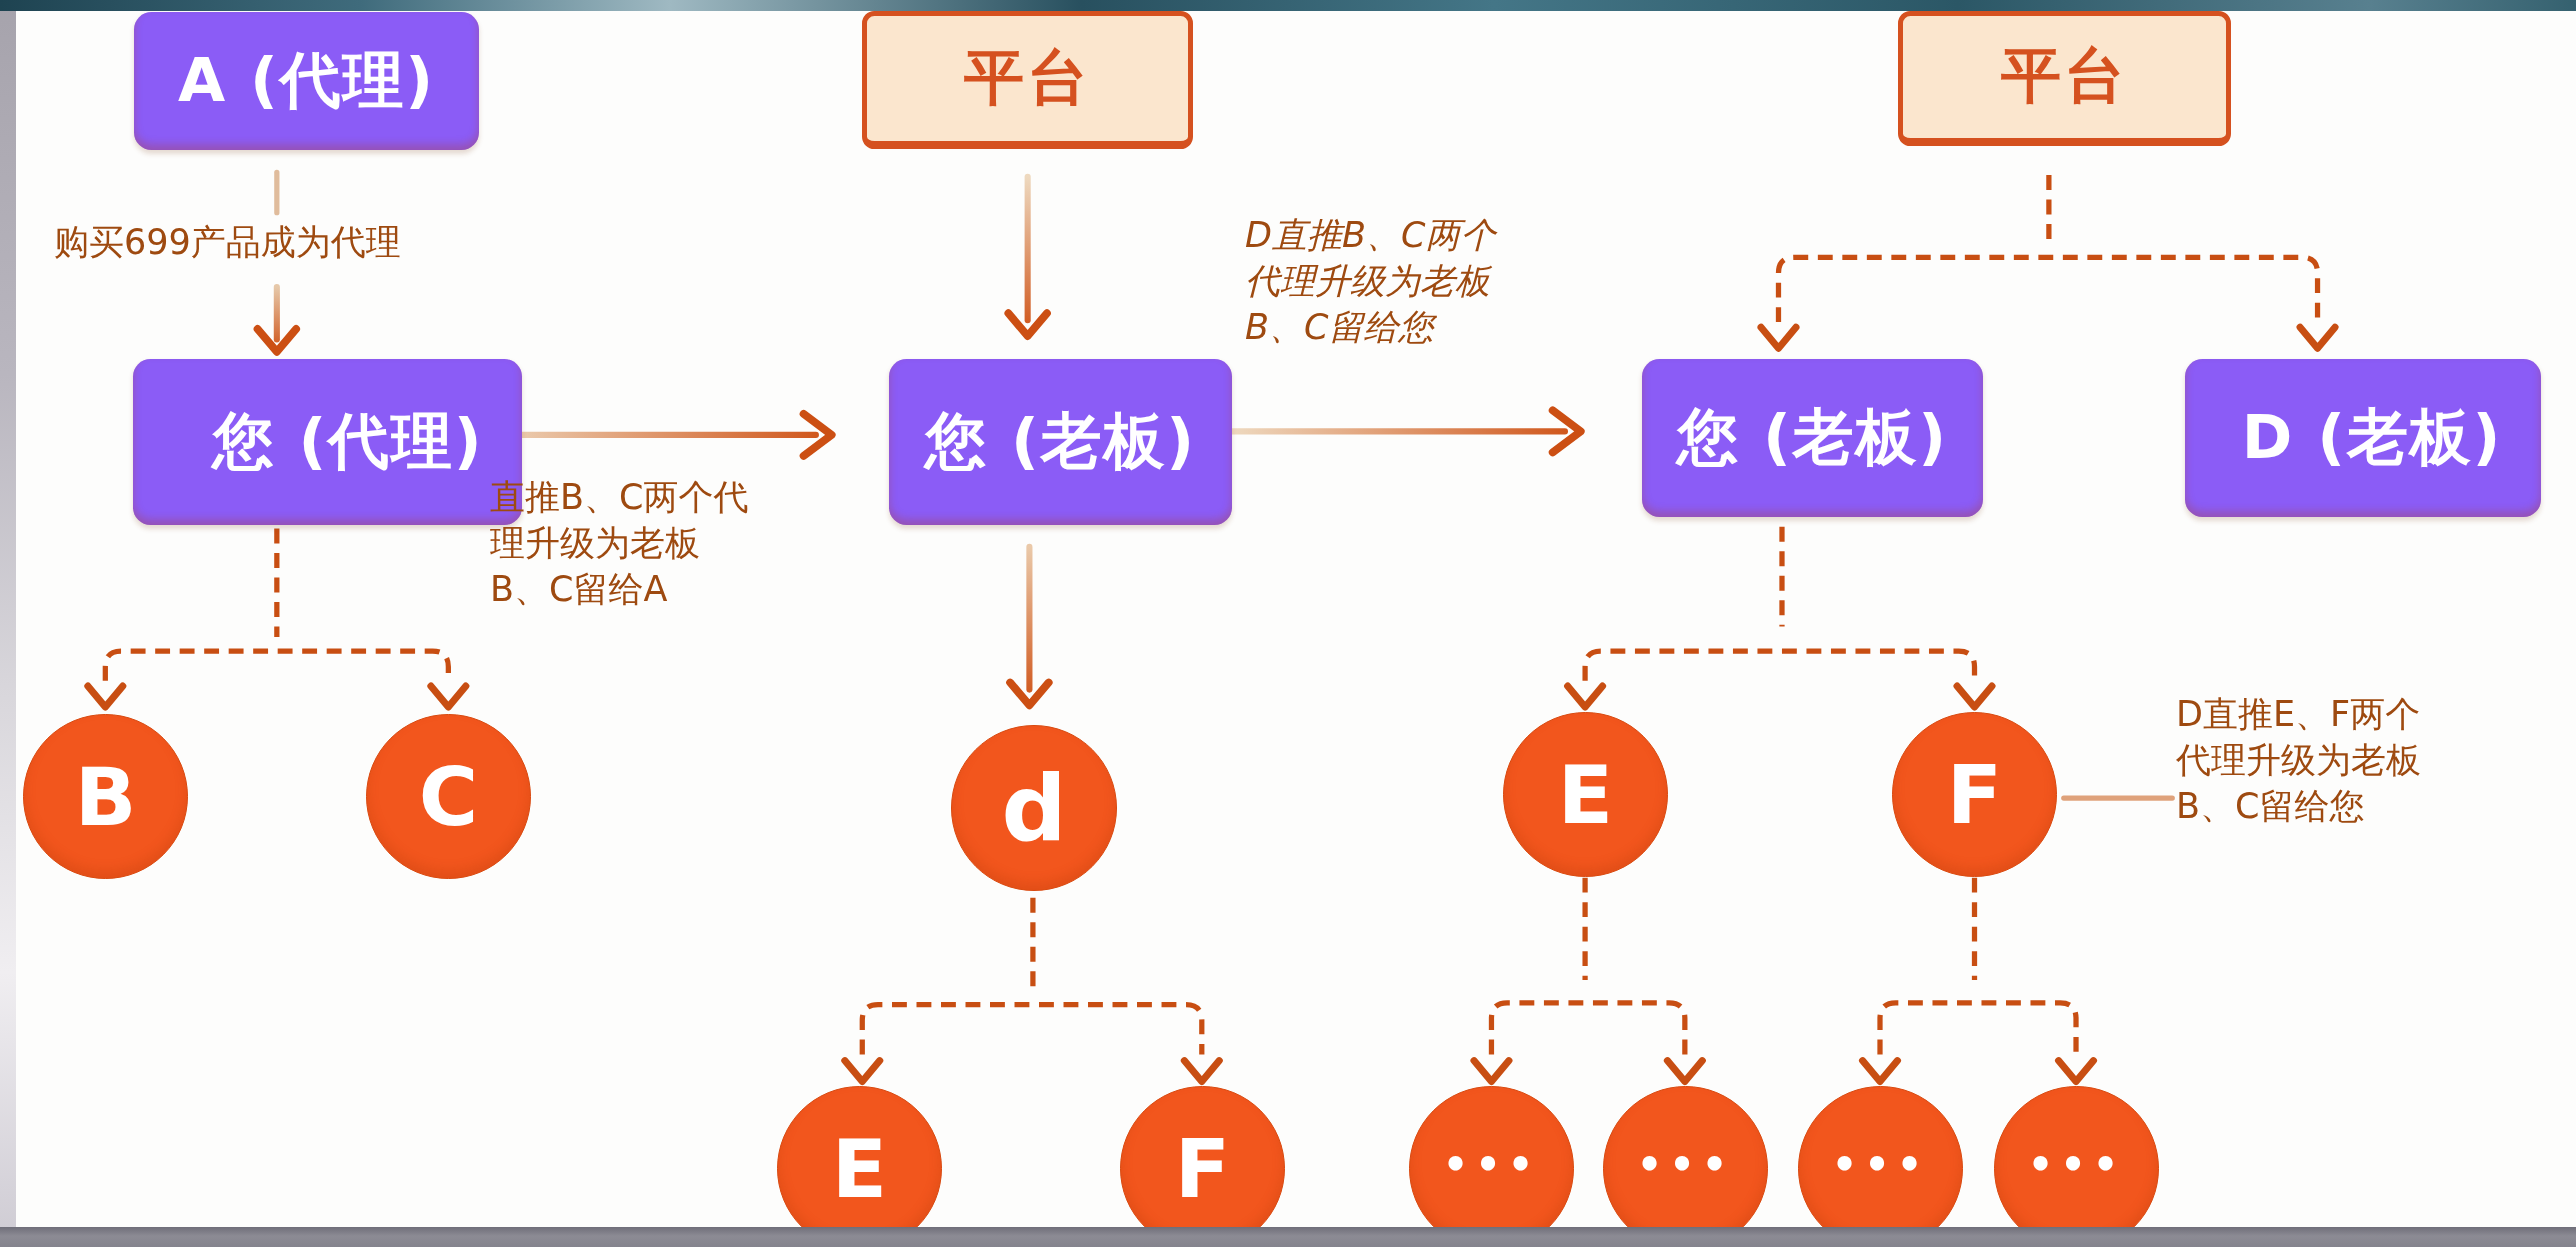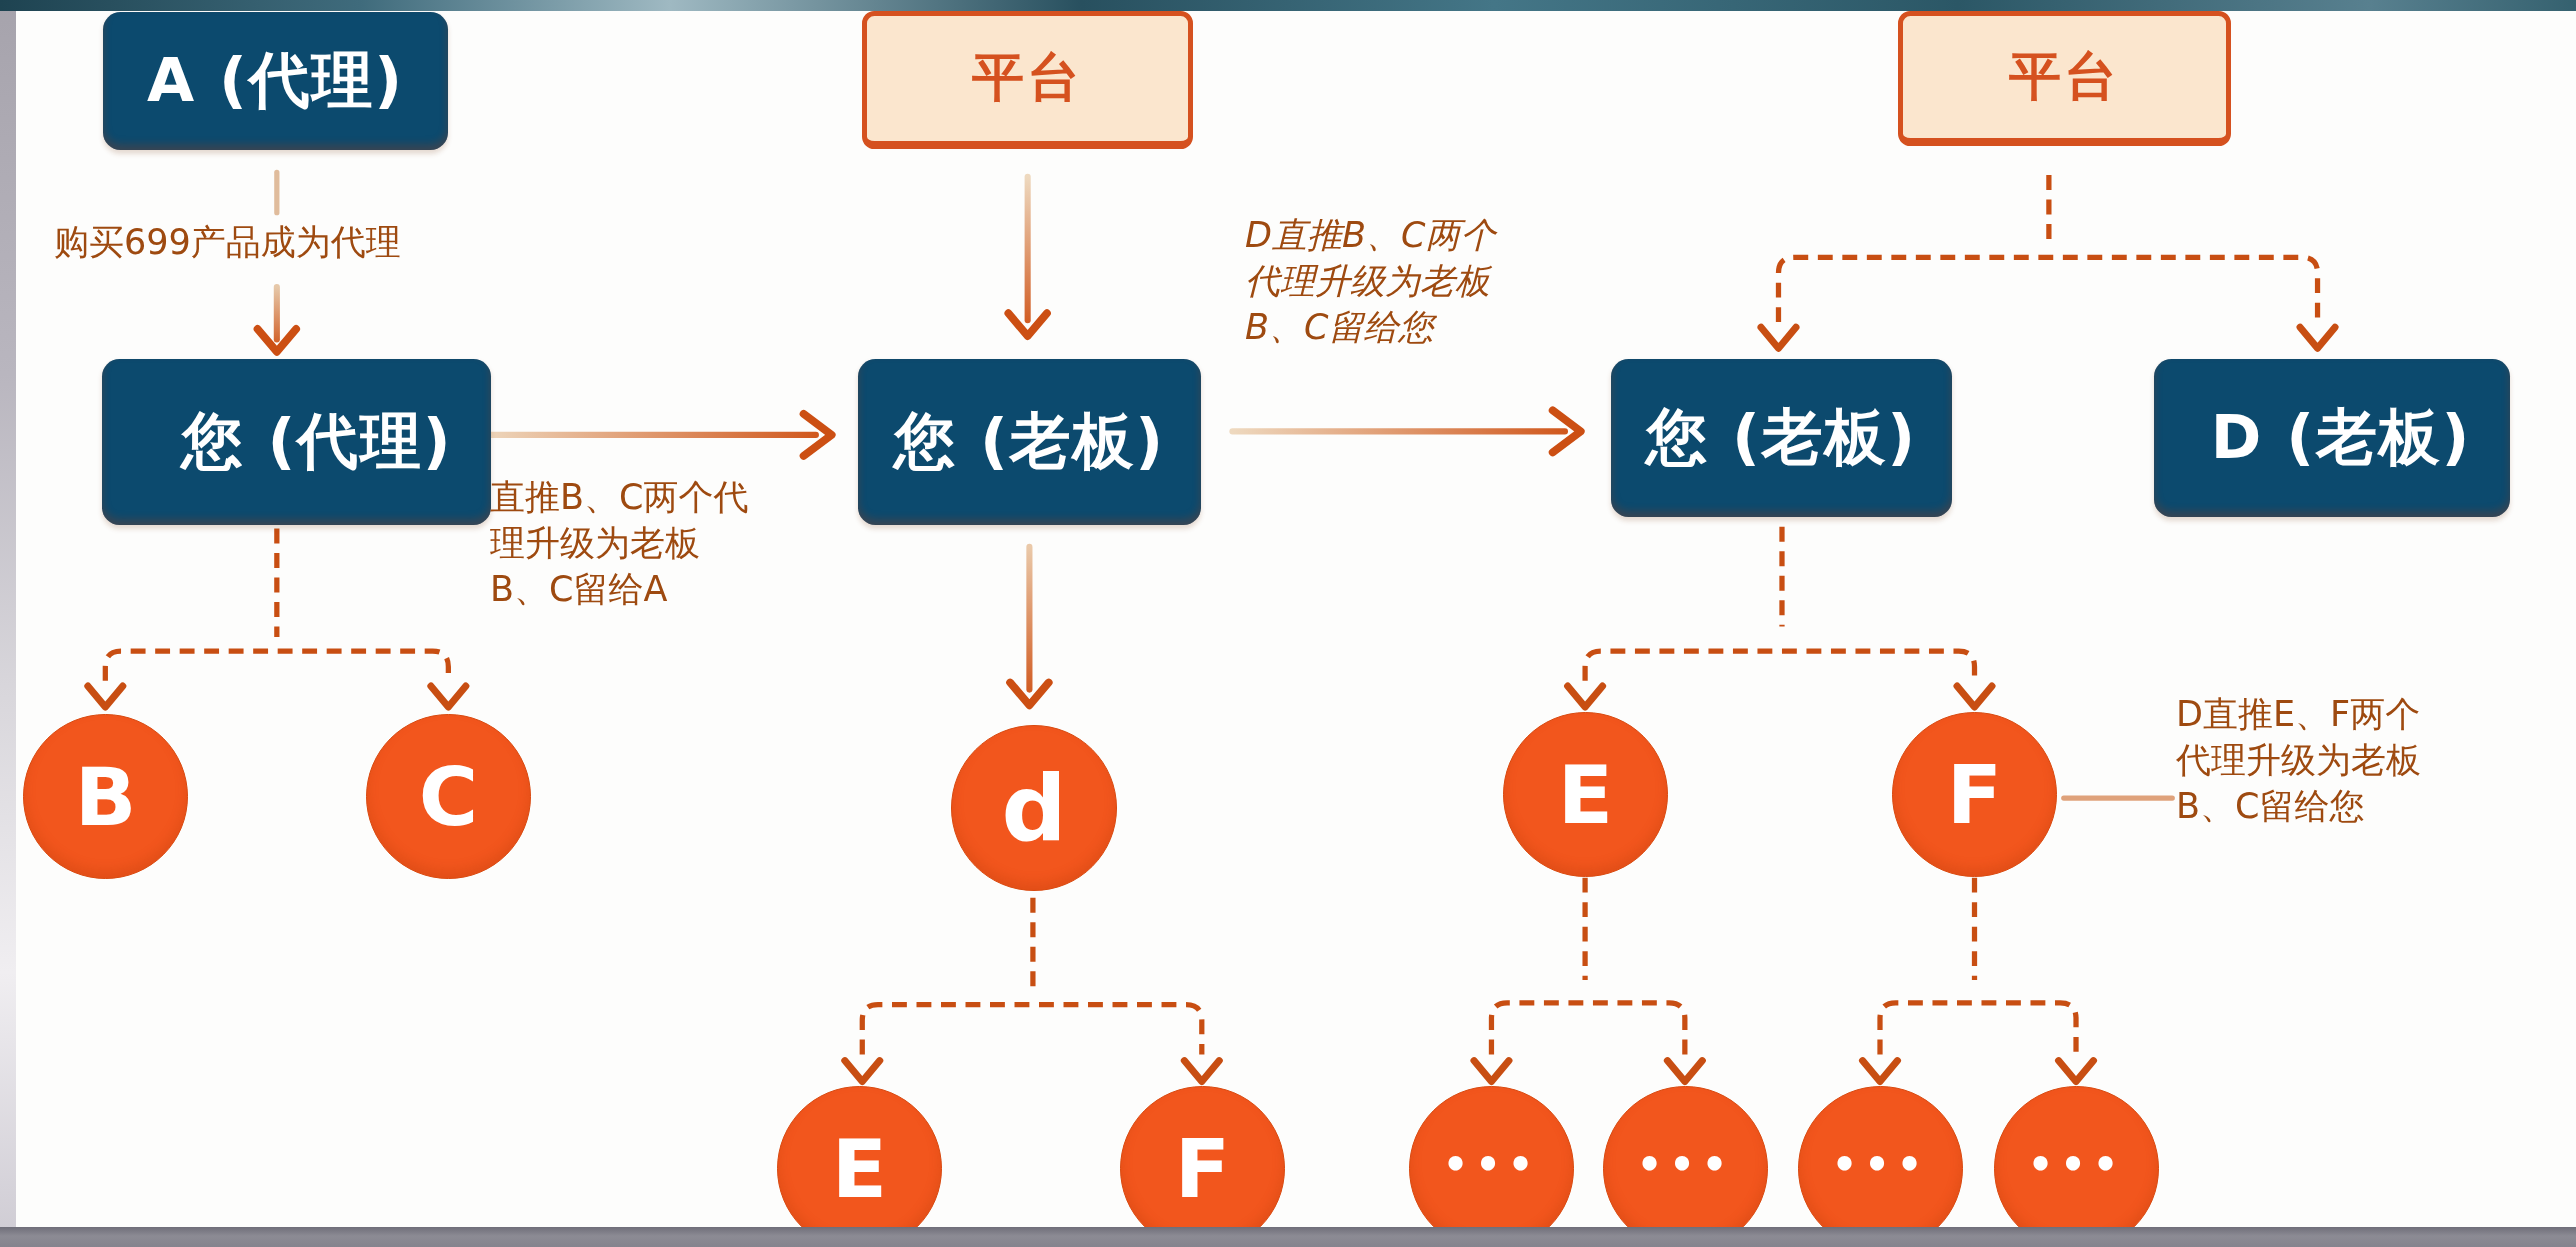--- a/index.html
+++ b/index.html
@@ -19,28 +19,29 @@
     position:absolute;left:0;top:0;width:15.8px;height:1247px;z-index:4;
     background:linear-gradient(180deg,#a6a3ac 0%,#b9b6bf 30%,#d8d6db 55%,#f0eef1 78%,#cecbd3 100%);
   }
   .strip-bottom{
     position:absolute;left:0;top:1227px;width:2576px;height:20px;z-index:5;
     background:linear-gradient(180deg,#6f6e79 0%,#8c8b94 45%,#84838d 100%);
   }
   svg.wires{position:absolute;left:0;top:0;z-index:1;}
   .node,.circle,.platform,.note{position:absolute;display:flex;align-items:center;justify-content:center;text-align:center;}
   .node{
-    background:#0c4a6e;color:#ffffff;border-radius:17.5px;
+    background:#8b5cf6;color:#ffffff;border-radius:17.5px;
     font-size:61px;font-weight:600;letter-spacing:1.8px;z-index:2;
     box-shadow:inset 0 -5.3px 8.8px rgba(180,55,8,.28), 0 3.5px 5.3px rgba(120,60,20,.18);
     white-space:nowrap;
+    margin-left:31px;
   }
   .platform{
     background:#fbe6ce;color:#d5511f;border:5.3px solid #d5511f;border-bottom-width:8.8px;
-    border-radius:12.3px;font-size:52px;font-weight:600;letter-spacing:3.5px;z-index:2;
+    border-radius:12.3px;font-size:60px;font-weight:600;letter-spacing:3.5px;z-index:2;
     box-sizing:border-box;white-space:nowrap;
   }
   .circle{
     background:#f2561d;color:#ffffff;border-radius:50%;
     border:1.8px solid #d8490f;box-sizing:border-box;
     font-size:81px;font-weight:600;z-index:2;
     box-shadow:inset 0 -7px 10.5px rgba(180,55,8,.25);
   }
   .circle.small-d{font-size:91px;}
   .circle.dots{font-size:40px;letter-spacing:7px;font-weight:700;}

